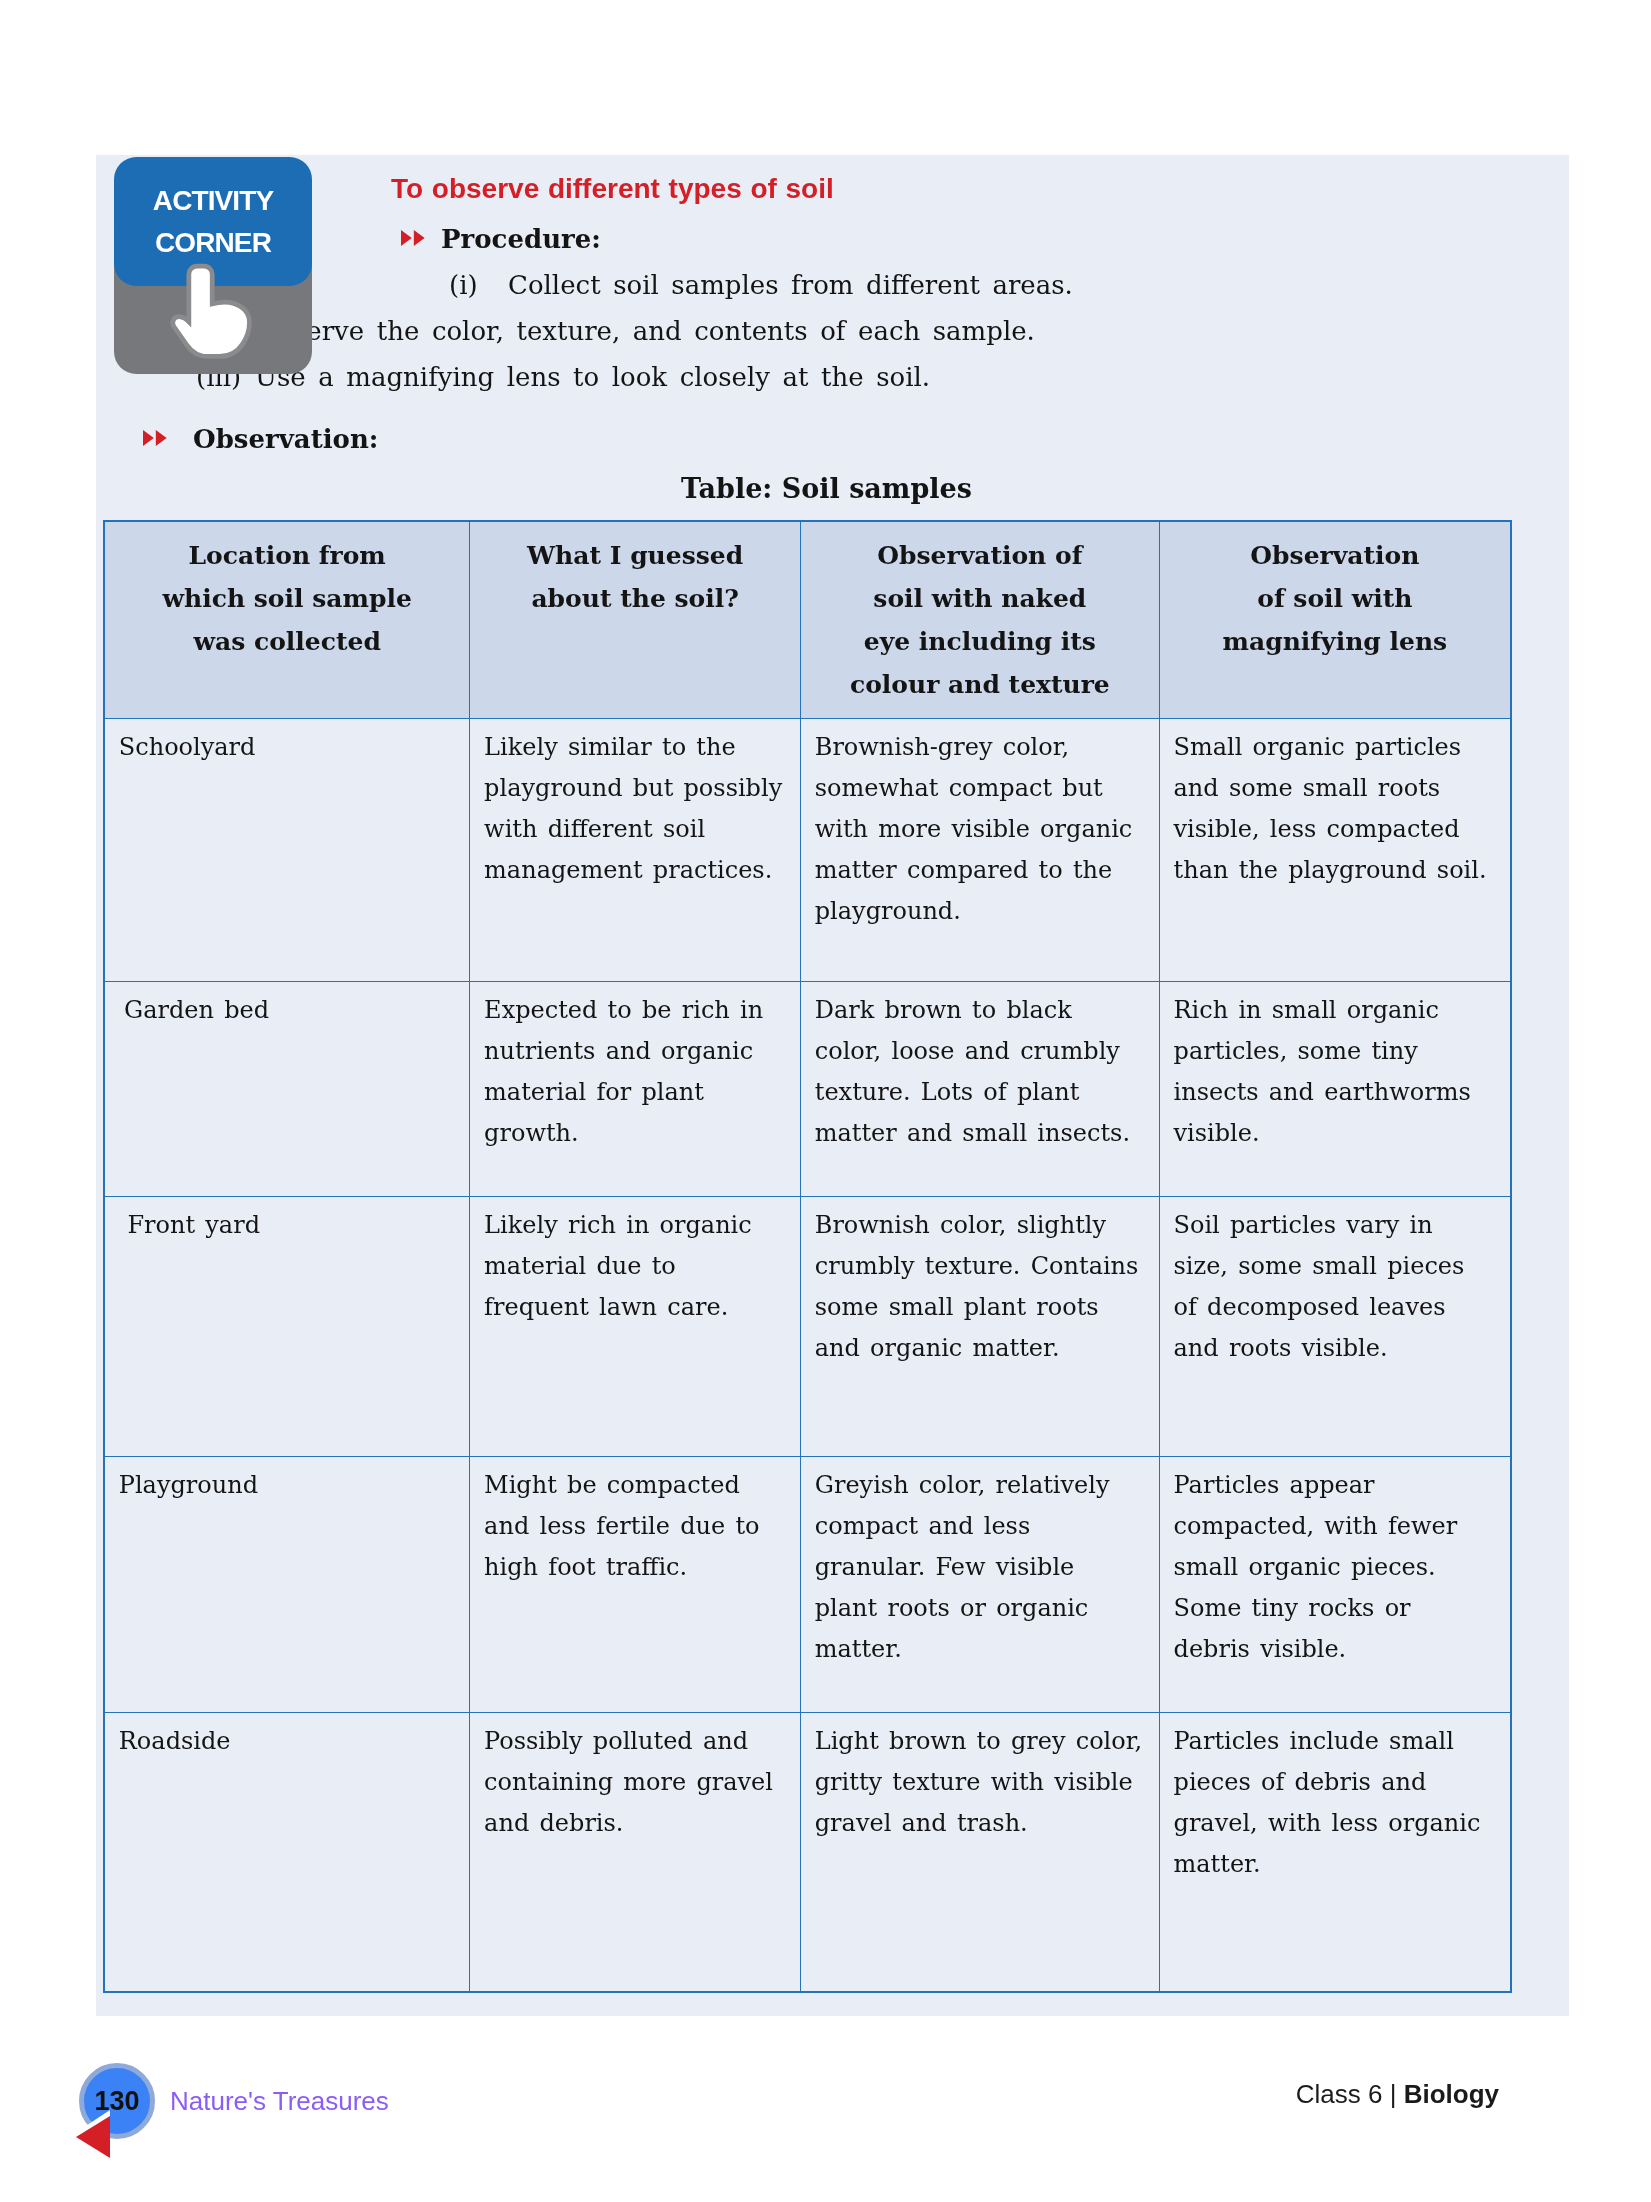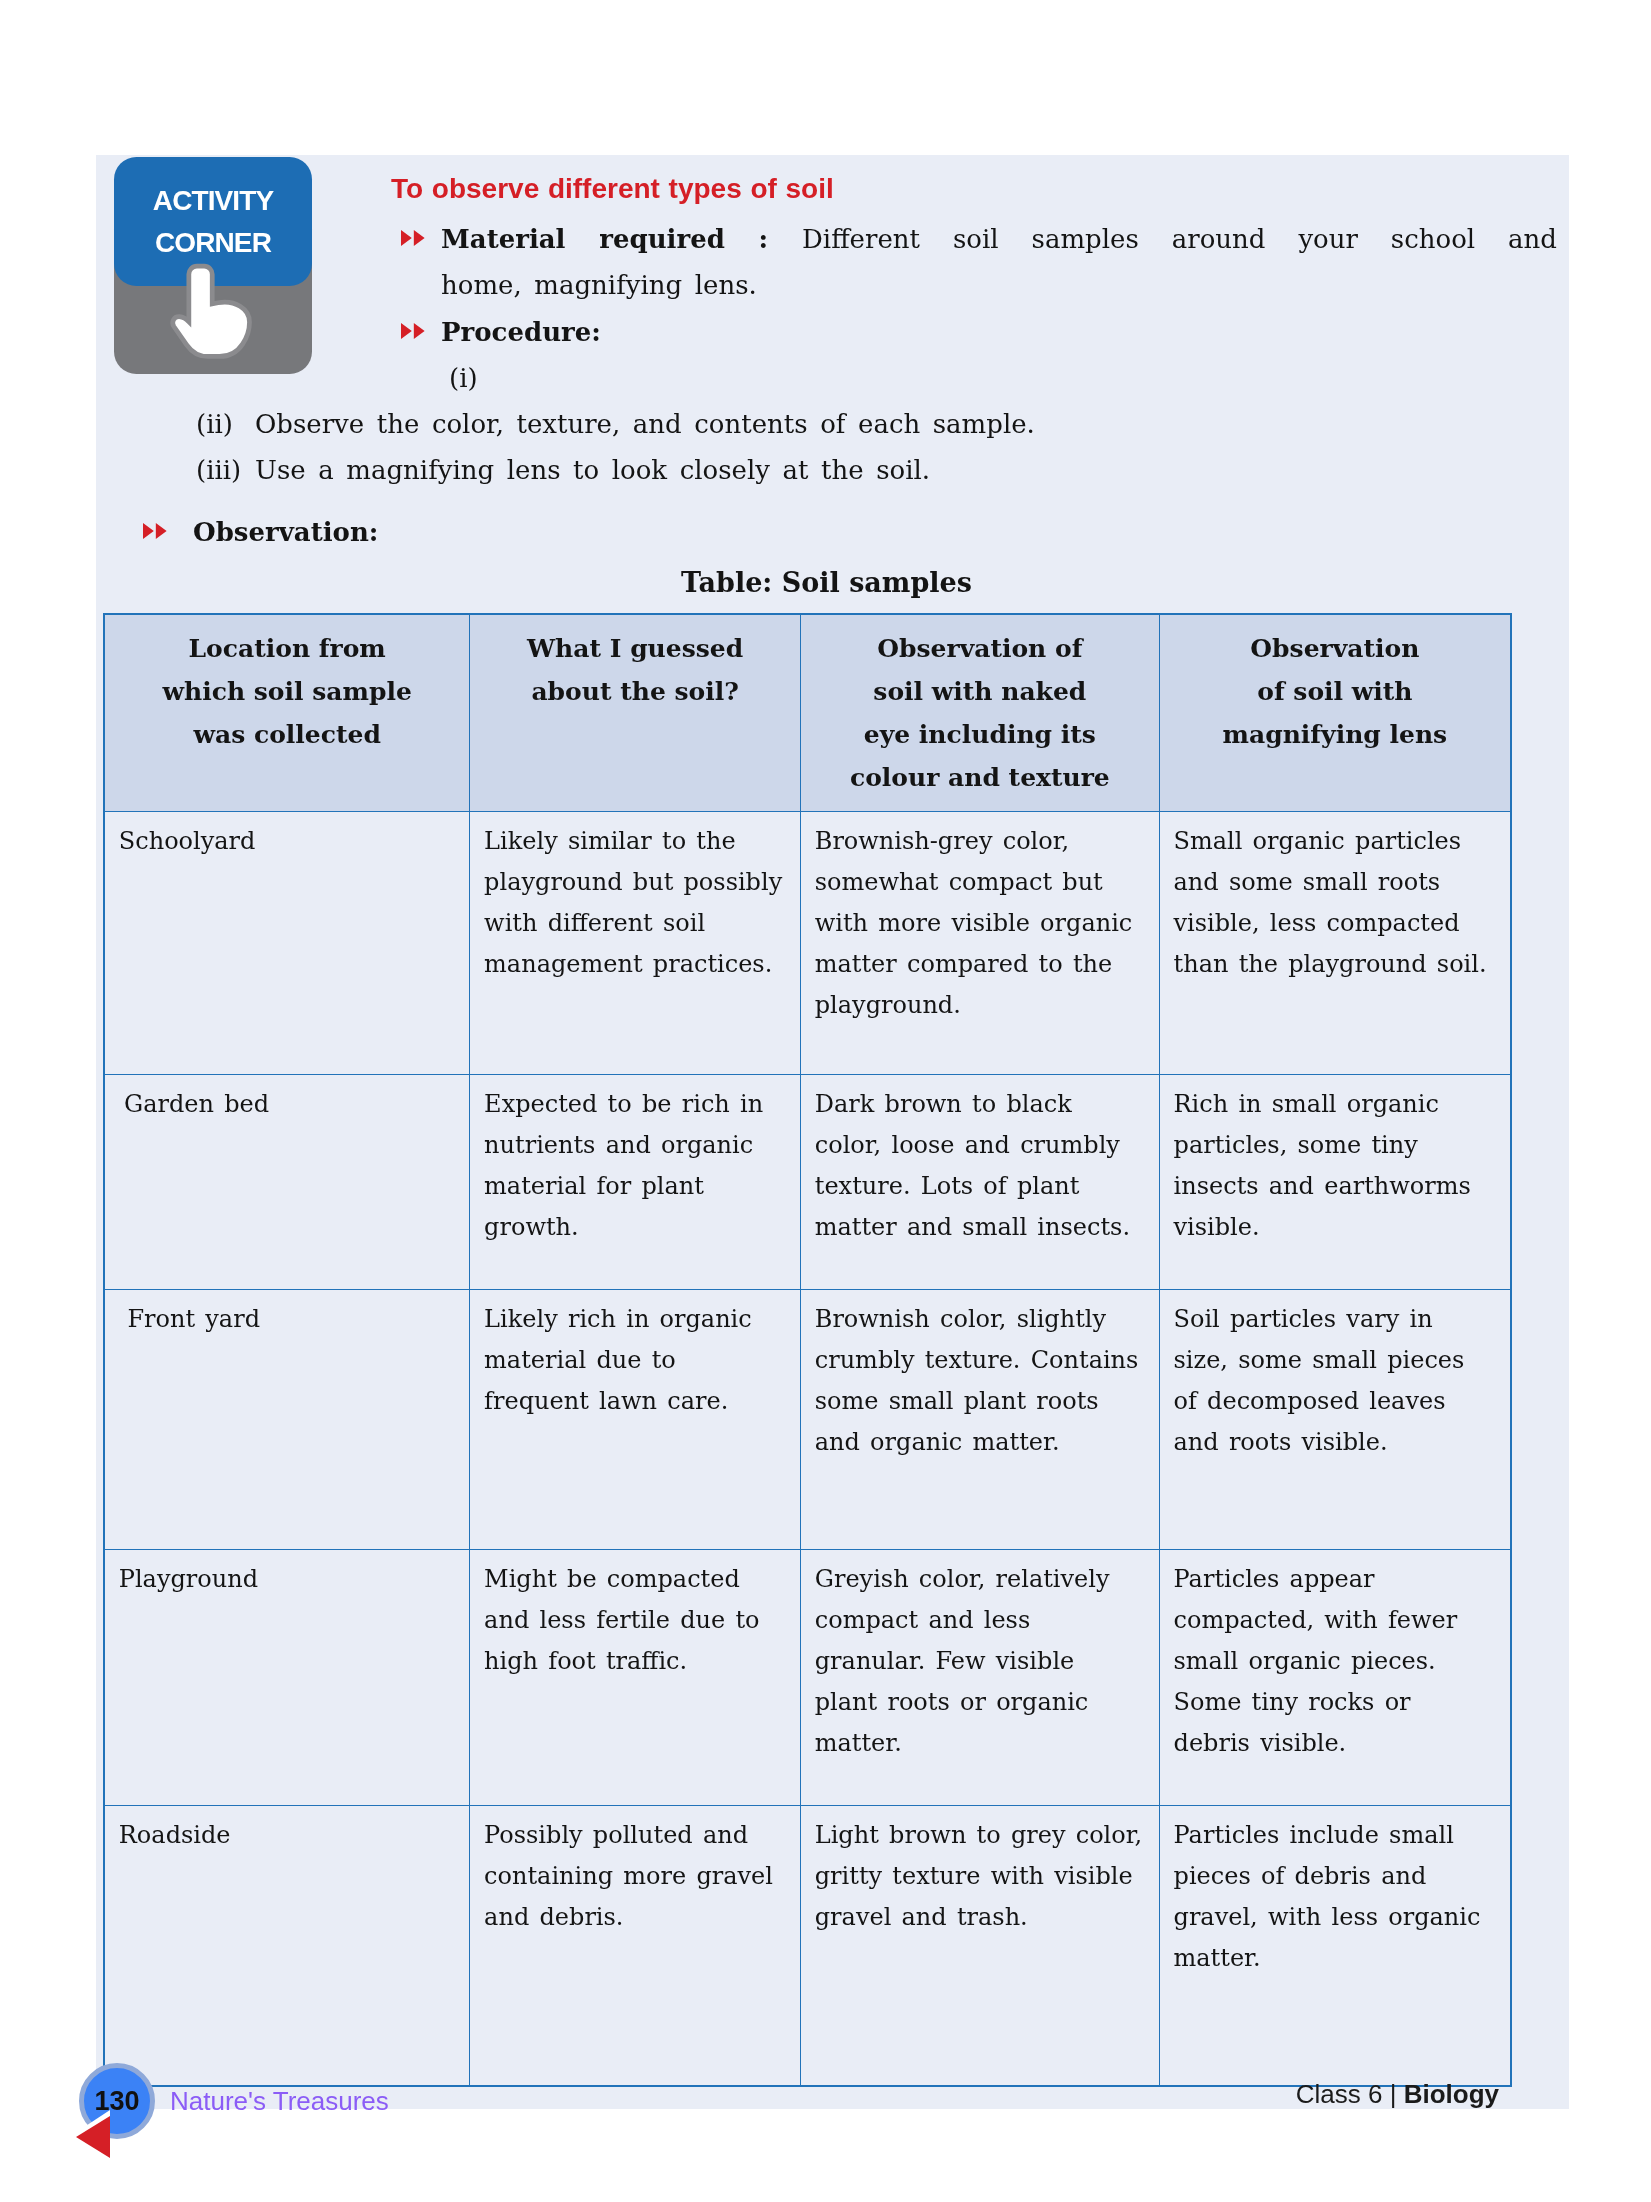--- a/index.html
+++ b/index.html
@@ -77,37 +77,31 @@
     <svg class="hand-icon" viewBox="0 0 26 30">
       <path d="M11 2.2c1.25 0 2.2 1 2.2 2.2v8.1l1.6-.3c4.6-.8 8.6 1.6 8.6 5.3 0 2-.7 4.2-1.9 6-1.4 2.1-3.6 3.4-6.3 3.4h-3.2c-2.5 0-4.4-1.2-5.8-3.2l-3.5-5c-.8-1.2 0-2.8 1.5-2.7.95.1 1.85.55 2.5 1.3l.1.1V4.4c0-1.2.95-2.2 2.2-2.2z" fill="#ffffff" stroke="#8b8b8e" stroke-width="1.3"></path>
     </svg>
   </div>
 
   <div class="panel">
     <div class="intro">
 
       <div class="heading">To observe different types of soil</div>
 
-      <div class="item mat">
-        <svg class="chev" viewBox="0 0 20 12">
-          <path d="M0 0 L8 6 L0 12 Z M9.5 0 L17.5 6 L9.5 12 Z" fill="#d51f26"></path>
-        </svg>
-        <div class="first-line"><span class="b">Material required : </span><span>Different soil samples around your school and</span></div>
-        <div>home, magnifying lens.</div>
-      </div>
 
       <div class="item proc">
         <svg class="chev" viewBox="0 0 20 12">
           <path d="M0 0 L8 6 L0 12 Z M9.5 0 L17.5 6 L9.5 12 Z" fill="#d51f26"></path>
         </svg>
         <span class="b">Procedure:</span>
       </div>
 
       <div class="step s1">
         <span class="num">(i)</span>
+        <span>Collect soil samples from different areas.</span>
       </div>
       <div class="step s23">
         <span class="num">(ii)</span>
         <span>Observe the color, texture, and contents of each sample.</span>
       </div>
       <div class="step s23">
         <span class="num">(iii)</span>
         <span>Use a magnifying lens to look closely at the soil.</span>
       </div>
 

